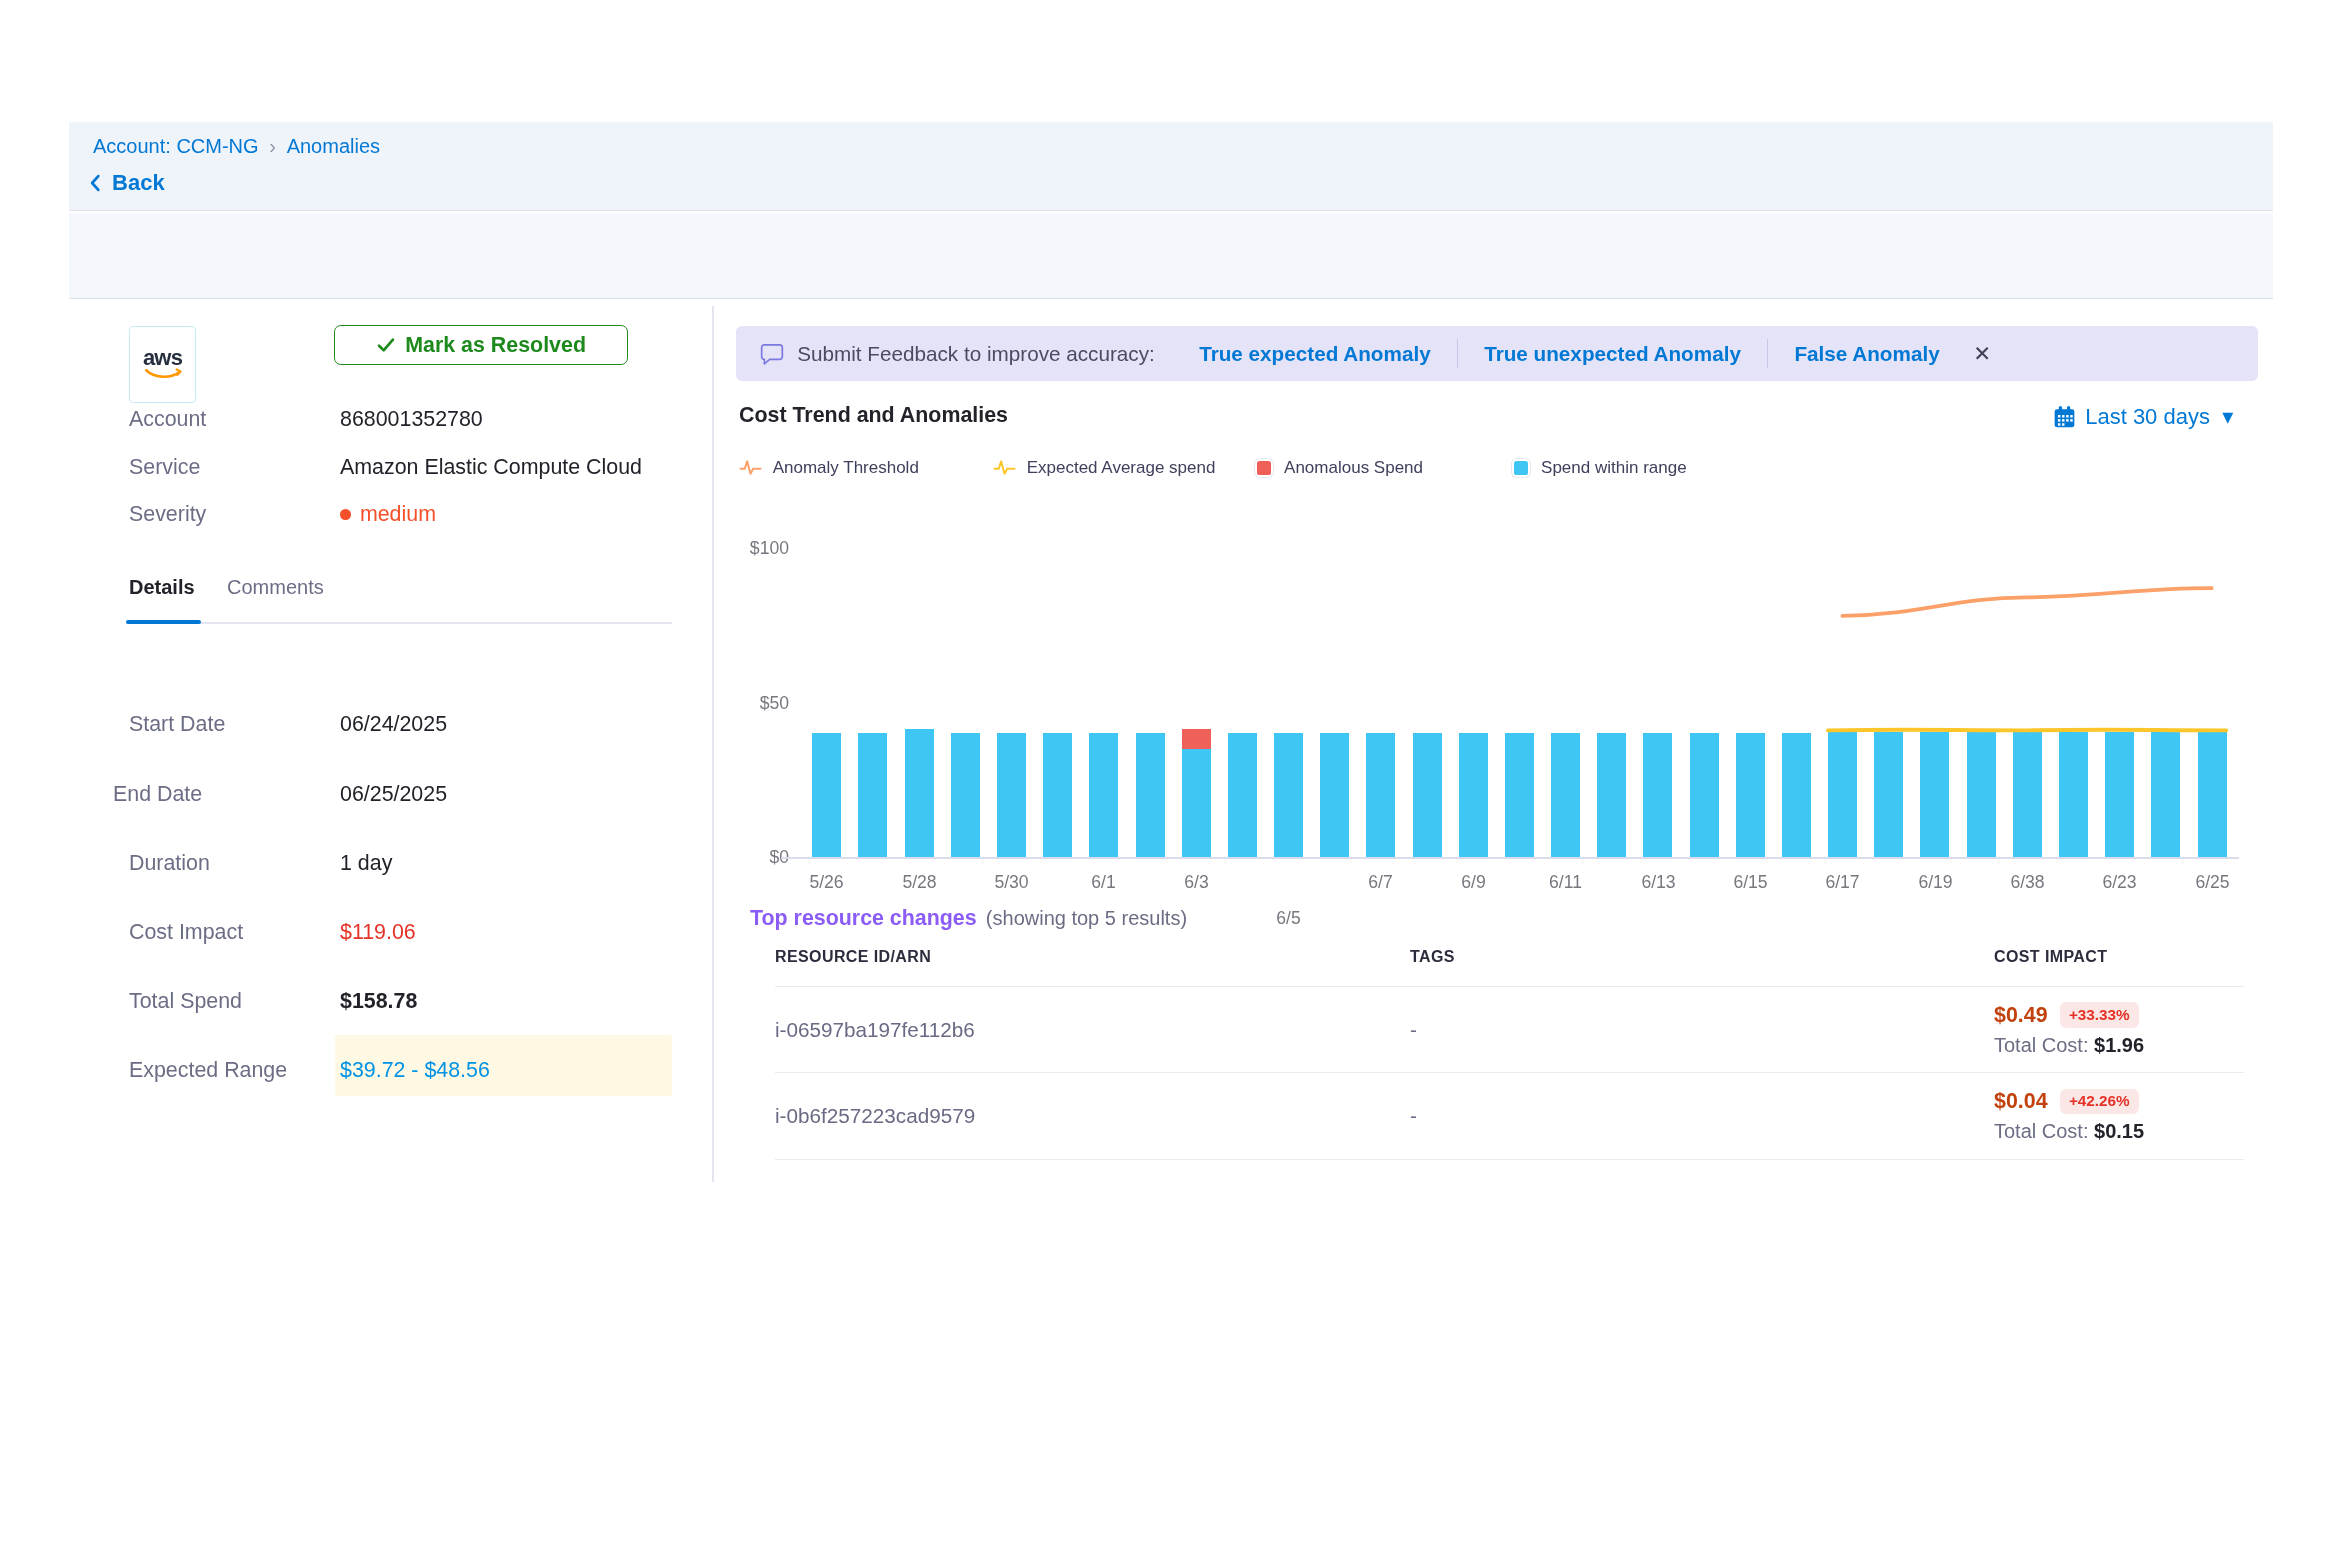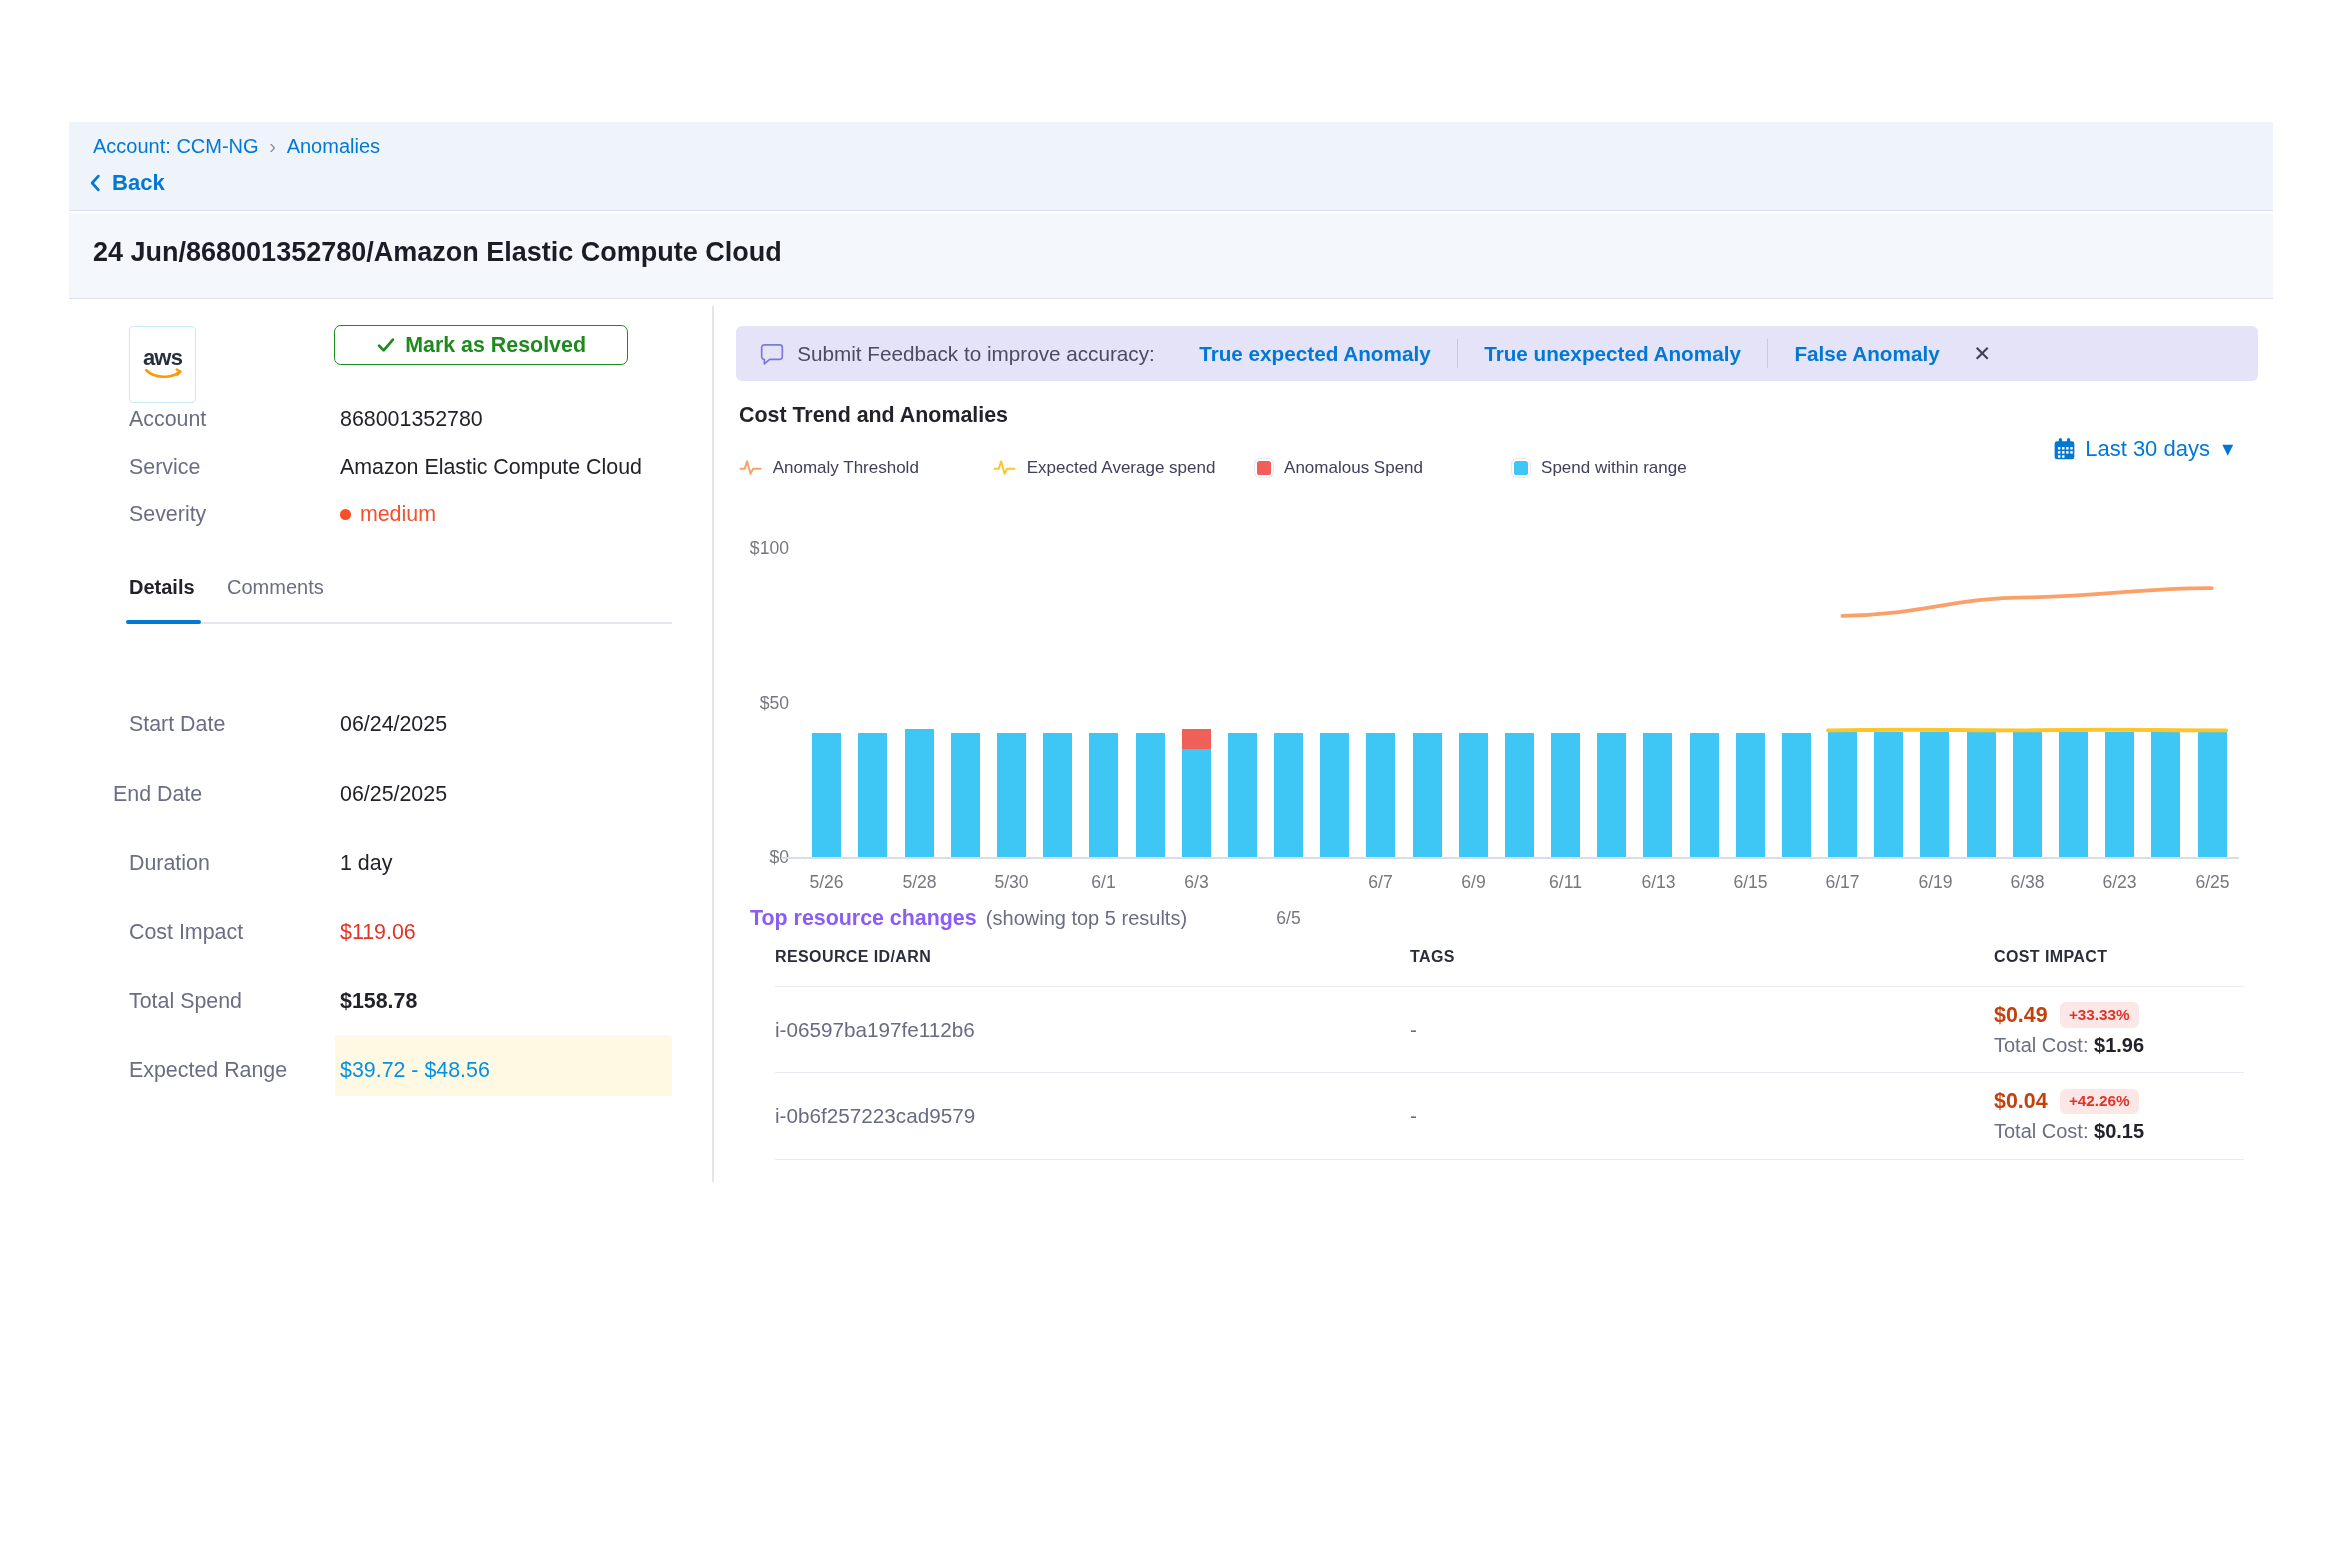--- a/index.html
+++ b/index.html
@@ -38,21 +38,21 @@
 
   
   .banner { left:736px; top:326px; width:1522px; height:55px; background:#e4e3f8; border-radius:6.1px; display:flex; align-items:center; padding:0 23px; gap:26px; }
   .banner-prompt { color:#4a4c63; font-size:20.7px; display:flex; align-items:center; gap:12.2px; }
   .banner-link { color:#0278d5; font-size:20.7px; font-weight:bold; cursor:pointer; white-space:nowrap; }
   .banner-div { width:1.5px; height:29px; background:#c8c7e6; }
   .banner-close { color:#3f4157; font-size:21.4px; cursor:pointer; margin-left:7.7px; }
 
   
   .chart-title { left:739px; top:403px; font-size:21.4px; font-weight:600; color:#22222a; }
-  .range-picker { top:404px; left:2053px; display:flex; align-items:center; gap:9.2px; cursor:pointer;margin-top:32px; }
+  .range-picker { top:404px; left:2053px; display:flex; align-items:center; gap:9.2px; cursor:pointer; }
   .range-picker span { color:#0278d5; font-size:22px; }
   .caret { color:#0278d5; font-size:18.4px; margin-left:3.1px; }
   .legend-item { display:flex; align-items:center; gap:10.7px; top:458px; }
   .legend-label { font-size:17px; color:#3f415c; }
   .swatch { width:18.4px; height:18.4px; border-radius:4.6px; border:2.3px solid #fff; box-shadow:0 0 0 0.8px #e2e3ee; }
 
   
   #chart { left:735px; top:528px; width:1538px; height:398px; }
   .ylabel { position:absolute; width:54px; text-align:right; font-size:17.6px; color:#77787f; }
   .xlabel { position:absolute; width:69px; text-align:center; font-size:17.6px; color:#77787f; top:344px; }
@@ -88,21 +88,20 @@
     <a>Anomalies</a>
   </div>
   <div class="abs back-row">
     <svg width="20" height="20" viewBox="0 0 26 26">
         <polyline points="16,4 8,13 16,22" fill="none" stroke="#0278d5" stroke-width="3.5" stroke-linecap="round" stroke-linejoin="round"></polyline>
       </svg>
     <span>Back</span>
   </div>
 
   <div class="abs band-title"></div>
-  <div class="abs page-title">24 Jun/868001352780/Amazon Elastic Compute Cloud</div>
 
   <div class="abs aws-box">
     <div class="aws-text">aws</div>
     <svg width="40" height="12.2" viewBox="0 0 52 16">
       <path d="M4 3 C 15 14, 37 14, 48 5" fill="none" stroke="#f90" stroke-width="3.5" stroke-linecap="round"></path>
       <path d="M44 2 L49 4.5 L45 9" fill="none" stroke="#f90" stroke-width="3" stroke-linecap="round" stroke-linejoin="round"></path>
     </svg>
   </div>
   <div class="abs resolve-btn">
     <svg width="20" height="20" viewBox="0 0 26 26">

